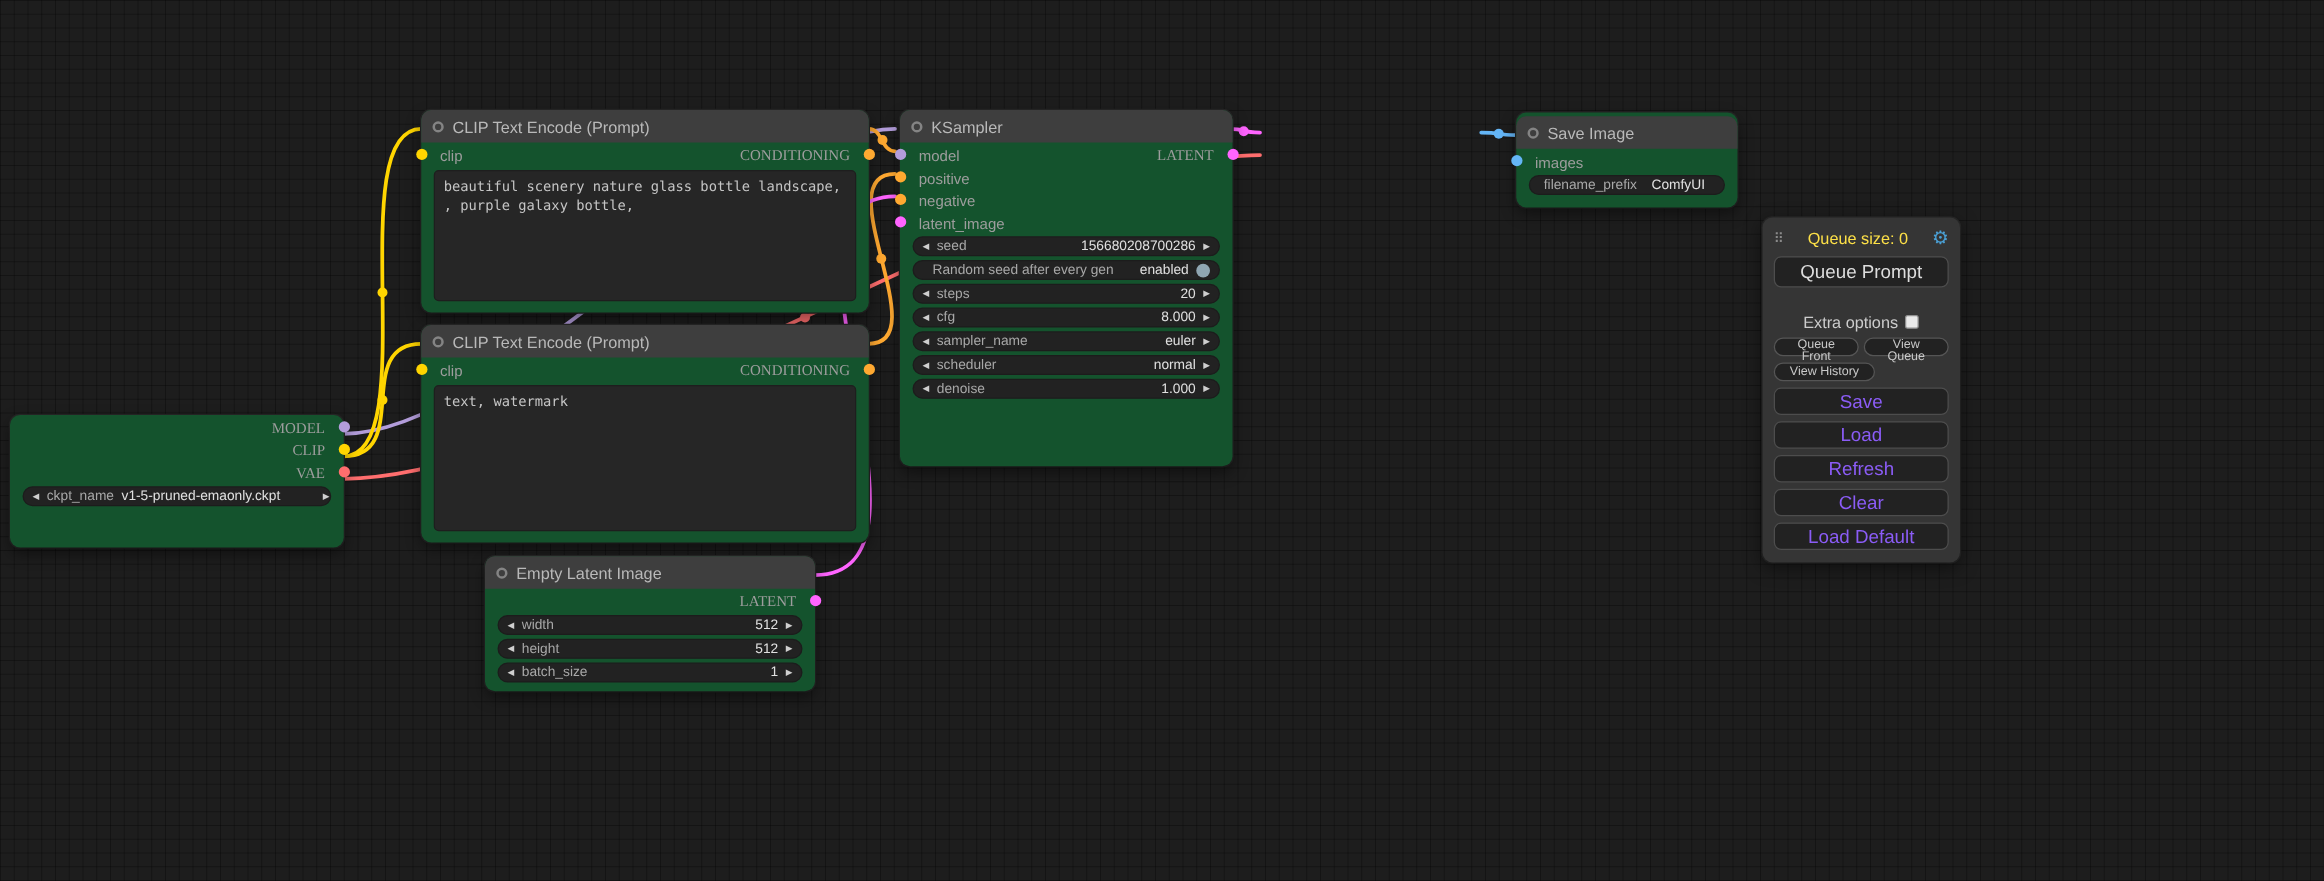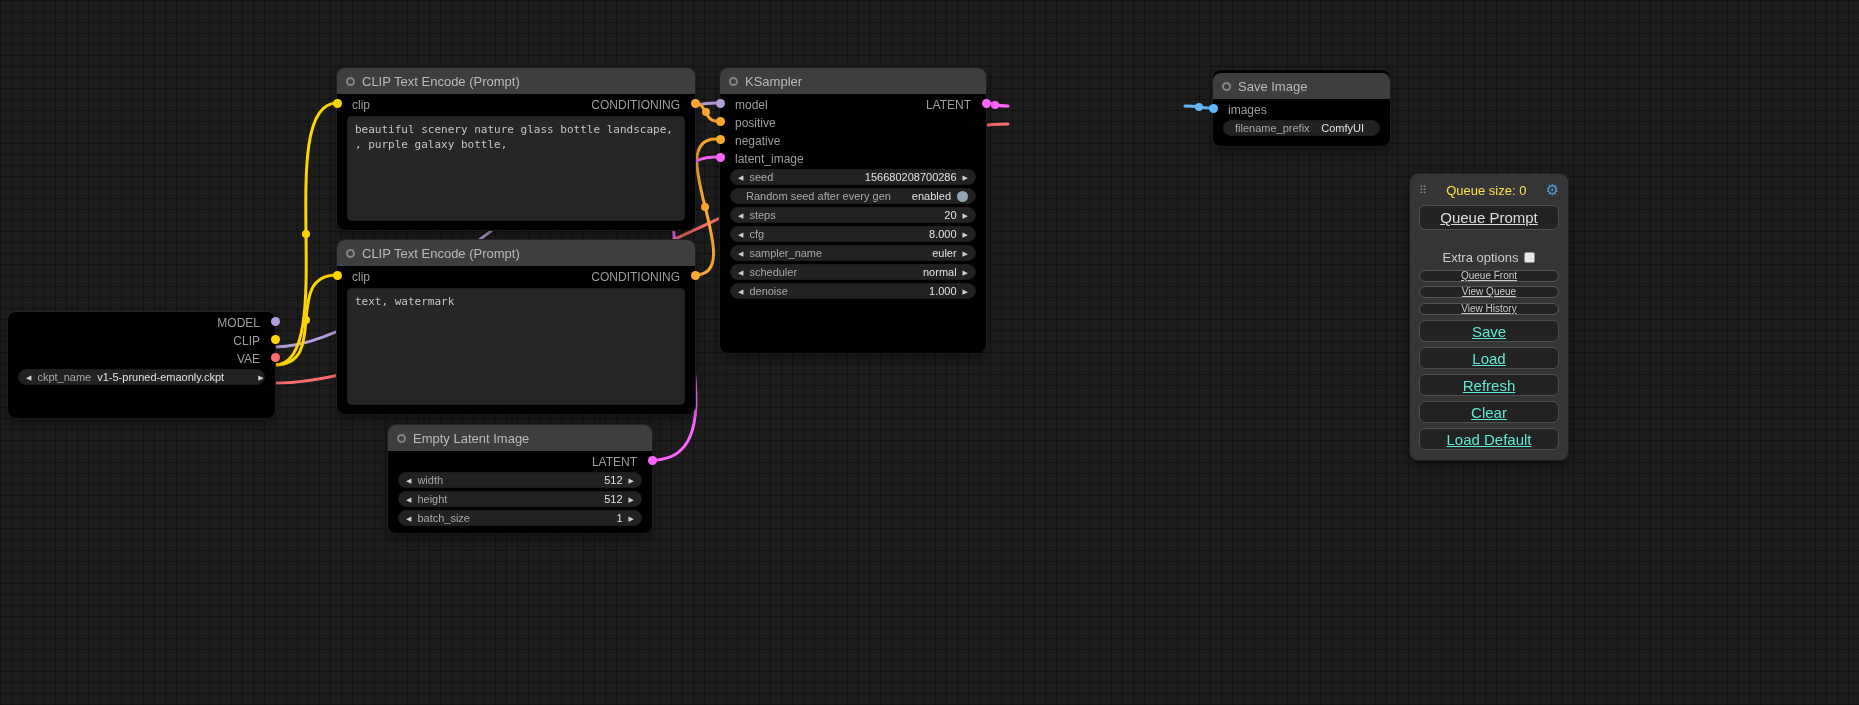--- a/index.html
+++ b/index.html
@@ -22,36 +22,37 @@
   .s-model  { stroke:#B39DDB; } .f-model  { fill:#B39DDB; }
   .s-clip   { stroke:#FFD500; } .f-clip   { fill:#FFD500; }
   .s-vae    { stroke:#FF6E6E; } .f-vae    { fill:#FF6E6E; }
   .s-cond   { stroke:#FFA931; } .f-cond   { fill:#FFA931; }
   .s-latent { stroke:#FF64FF; } .f-latent { fill:#FF64FF; }
   .s-image  { stroke:#64B5F6; } .f-image  { fill:#64B5F6; }
 
   
   .node {
     position:absolute; z-index:2;
-    background:#000000; border-radius:8px;
+    background:#14532d; border-radius:8px;
     box-shadow:0 5px 12px rgba(0,0,0,0.45), 0 0 0 1px #272727;
+    margin-top:20px;
   }
   .node-title {
     height:26px; display:flex; align-items:center; gap:7px;
     padding:0 9px; background:#3e3e3e; border-radius:8px 8px 0 0;
     color:#b9b9b9; font-size:13px; white-space:nowrap;
   }
   .collapse-dot {
     width:9px; height:9px; border-radius:50%;
     border:2px solid #848484; flex:none;
   }
   .pad3 { padding-top:3px; }
   .row { position:relative; height:18px; display:flex; align-items:flex-end; font-size:12px; color:#9d9d9d; }
   .row .in-label  { margin-left:15px; }
-  .row .out-label { margin-left:auto; margin-right:15px; }
+  .row .out-label { margin-left:auto; margin-right:15px;font-family:Liberation Serif, serif; }
   .dot { position:absolute; width:9px; height:9px; border-radius:50%; top:50%; margin-top:-4.5px; z-index:3; }
   .dot.in  { left:-4.5px; }
   .dot.out { right:-4.5px; }
 
   .widget {
     height:16px; margin:3px 10px 0; background:#222;
     border:1px solid #1c1c1c; border-radius:9px;
     display:flex; align-items:center; gap:6px;
     padding:0 7px; font-size:11px; color:#a8a8a8; white-space:nowrap;
   }
@@ -79,39 +80,39 @@
   .queue-panel {
     position:absolute; left:1410px; top:174px; width:158px; z-index:5;
     background:#353535; border-radius:8px;
     box-shadow:0 4px 14px rgba(0,0,0,0.5), 0 0 0 1px #2a2a2a;
     padding:6px 9px 10px;
   }
   .qp-header { display:flex; align-items:center; gap:6px; height:20px; }
   .drag-handle { color:#8a8a8a; font-size:11px; cursor:grab; }
   .qp-title { color:#fde047; font-size:13px; flex:1; text-align:center; }
   .gear { color:#4aa0d5; font-size:15px; cursor:pointer; }
-  button { font-family:"Liberation Sans", sans-serif; cursor:pointer;text-decoration:underline; }
+  button { font-family:"Liberation Sans", sans-serif; cursor:pointer; }
   .btn-primary {
     width:100%; height:25px; margin-top:5px;
     background:#222; border:1px solid #4d4d4d; border-radius:6px;
     color:#dddddd; font-size:15px;
   }
   .extra-row { display:flex; align-items:center; justify-content:center; gap:6px; margin-top:20px; color:#cccccc; font-size:13px; }
   .checkbox { width:11px; height:11px; background:#e9e9e9; border:1px solid #8f8f8f; border-radius:2px; display:inline-block; }
-  .small-row { display:flex; gap:4px; margin-top:5px;flex-direction:column; }
+  .small-row { display:flex; gap:4px; margin-top:5px; }
   .small-row.center { justify-content:flex-start; }
   .btn-small {
     flex:1; height:15px; background:#222; border:1px solid #555;
     border-radius:8px; color:#c9c9c9; font-size:10px; padding:0 6px; line-height:1;
   }
   .btn-small.half { flex:0 0 58%; }
   .btn-big {
     width:100%; height:22px; margin-top:5px;
     background:#222; border:1px solid #4d4d4d; border-radius:6px;
-    color:#5eead4; font-size:15px;
+    color:#8b5cf6; font-size:15px;
   }
 </style>
 </head>
 <body>
 
 <div class="canvas">
 
   <svg class="links" width="1859" height="705">
     <path class="s-model" d="M275,347 C400,347 600,103 716,103"></path>
     <path class="s-clip" d="M275,365 C340,365 272,103 337,103"></path>

